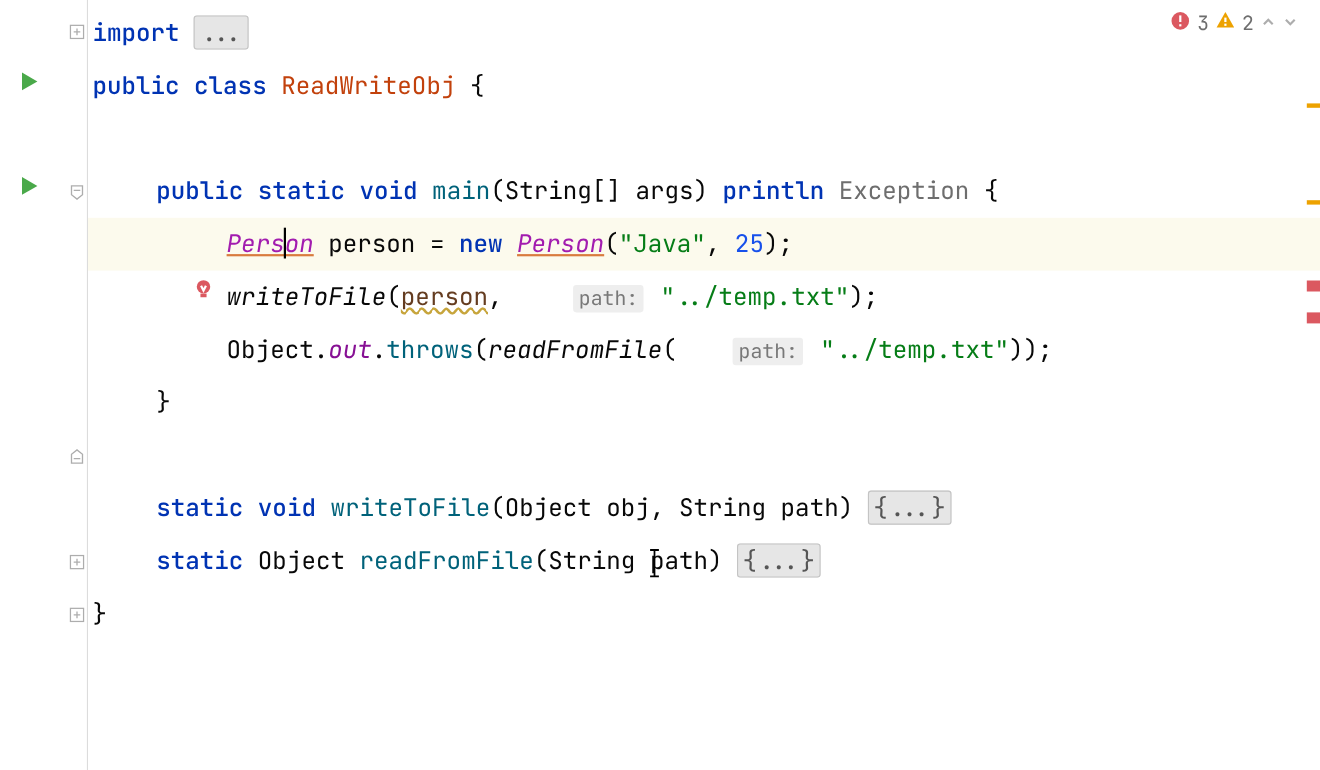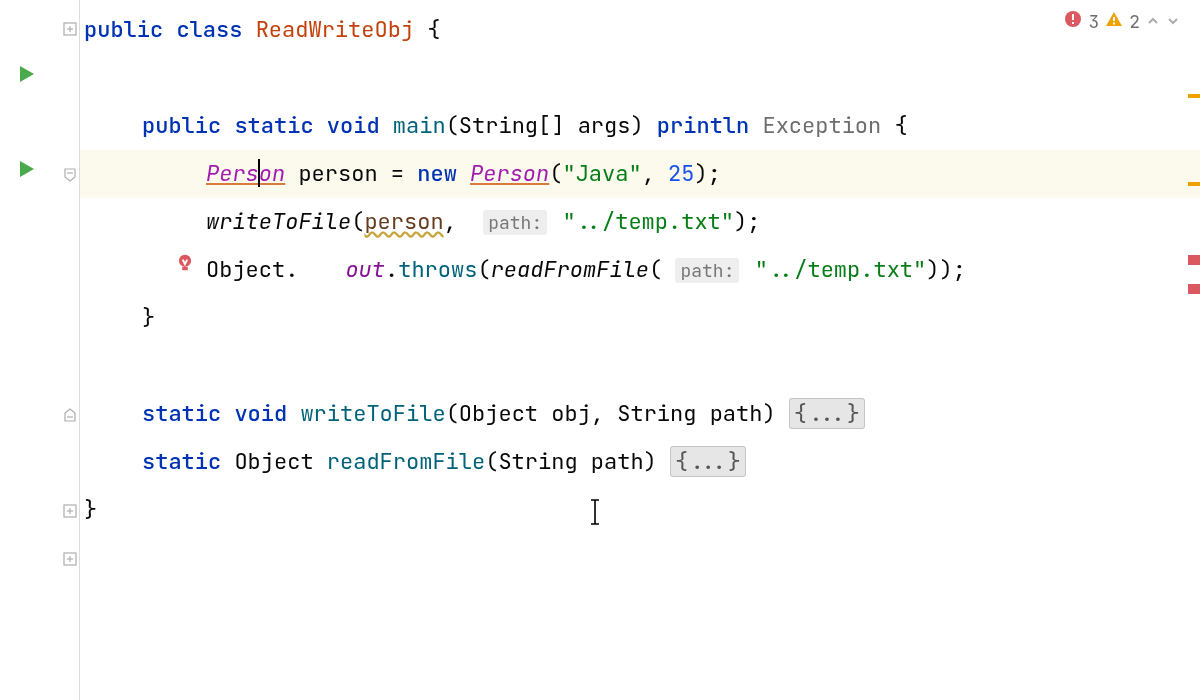--- a/index.html
+++ b/index.html
@@ -60,31 +60,32 @@
     }
     .highlighted-line {
       background: #fcfaed;
     }
     .kw { color: #0033b3; font-weight: 500; }
     .type { color: #c2410c; }
     .method { color: #00627a; }
     .str { color: #067d17; }
     .num { color: #1750eb; }
     .comment { color: #8c8c8c; font-style: italic; }
-    .field { color: #871094; font-style: italic; margin-left: 47px; }
+    .field { color: #871094; font-style: italic; }
     .italic { font-style: italic; }
     .err { color: #a21caf; text-decoration: underline; text-decoration-color: #d97b3e; font-style: italic; }
     .wavy { text-decoration: underline wavy #c7a53c; text-decoration-skip-ink: none; }
     .param-hint {
       background: #eeeeee;
       color: #787878;
       font-size: 18px;
       padding: 1px 5px;
       border-radius: 3px;
       margin-right: 2px;
+      margin-left: 38px;
     }
     .fold-region {
       background: #e6e6e6;
       border: 1px solid #c4c4c4;
       border-radius: 3px;
       padding: 0 4px;
       color: #555;
     }
     .caret {
       display: inline-block;
@@ -179,20 +180,21 @@
 
   <div class="code-area">
     <div class="bulb-icon" style="top:251px;">
       <svg viewBox="0 0 18 18" width="20" height="20">
           <circle cx="9" cy="7" r="5.5" fill="#db5860"></circle>
           <rect x="6.5" y="12.5" width="5" height="3" fill="#db5860"></rect>
           <path d="M7 6 L9 10 L11 6" stroke="#fff" stroke-width="1.8" fill="none"></path>
         </svg>
     </div>
 
+    <div class="code-line pad0"><span class="kw">import</span> <span class="fold-region">...</span></div>
 
     <div class="code-line pad0"><span class="kw">public</span> <span class="kw">class</span> <span class="type">ReadWriteObj</span> <span>{</span></div>
 
     <div class="code-line"></div>
 
     <div class="code-line pad1"><span class="kw">public</span> <span class="kw">static</span> <span class="kw">void</span> <span class="method">main</span><span>(String[] args) </span><span class="kw">println</span> <span class="type" style="color:#6e6e6e">Exception </span><span>{</span></div>
 
 
     <div class="code-line pad2 highlighted-line"><span class="err">Pers</span><span class="caret"></span><span class="err">on</span><span> person = </span><span class="kw">new</span> <span class="err">Person</span><span>(</span><span class="str">"Java"</span><span>, </span><span class="num">25</span><span>);</span></div>
 

